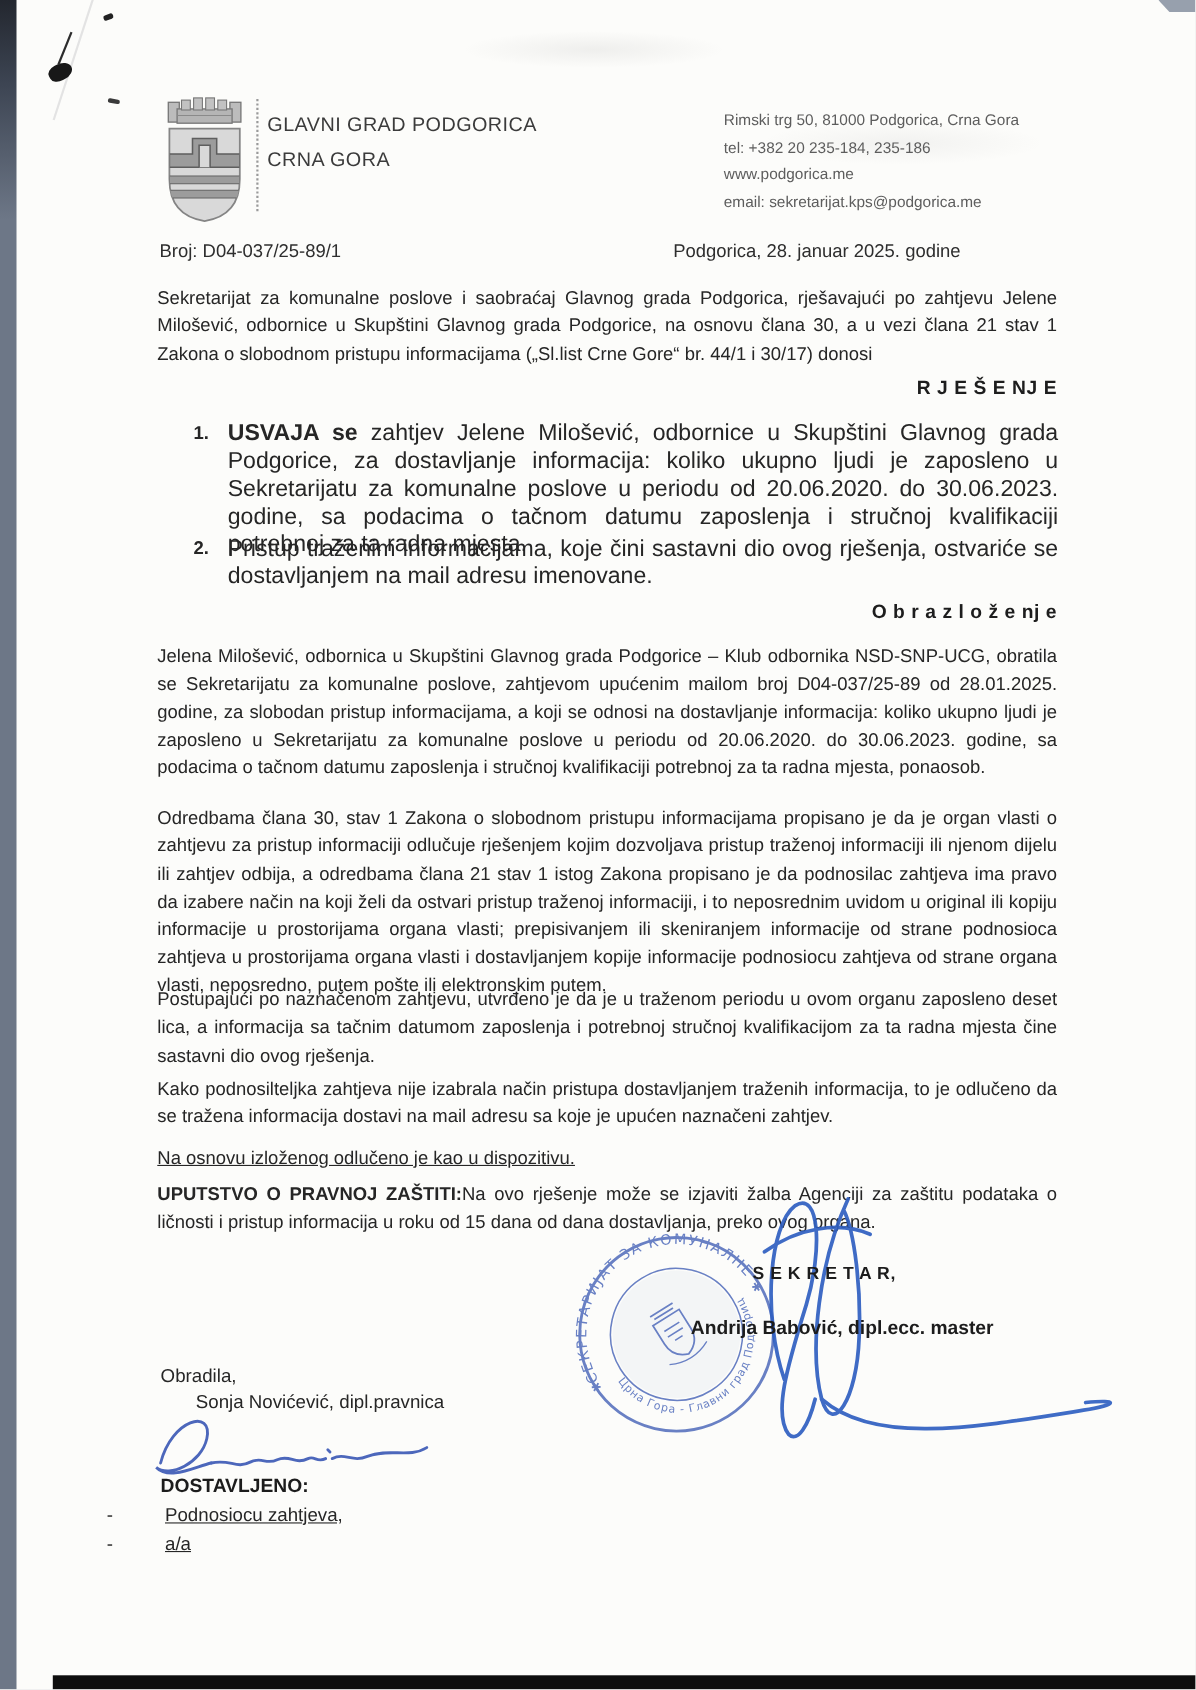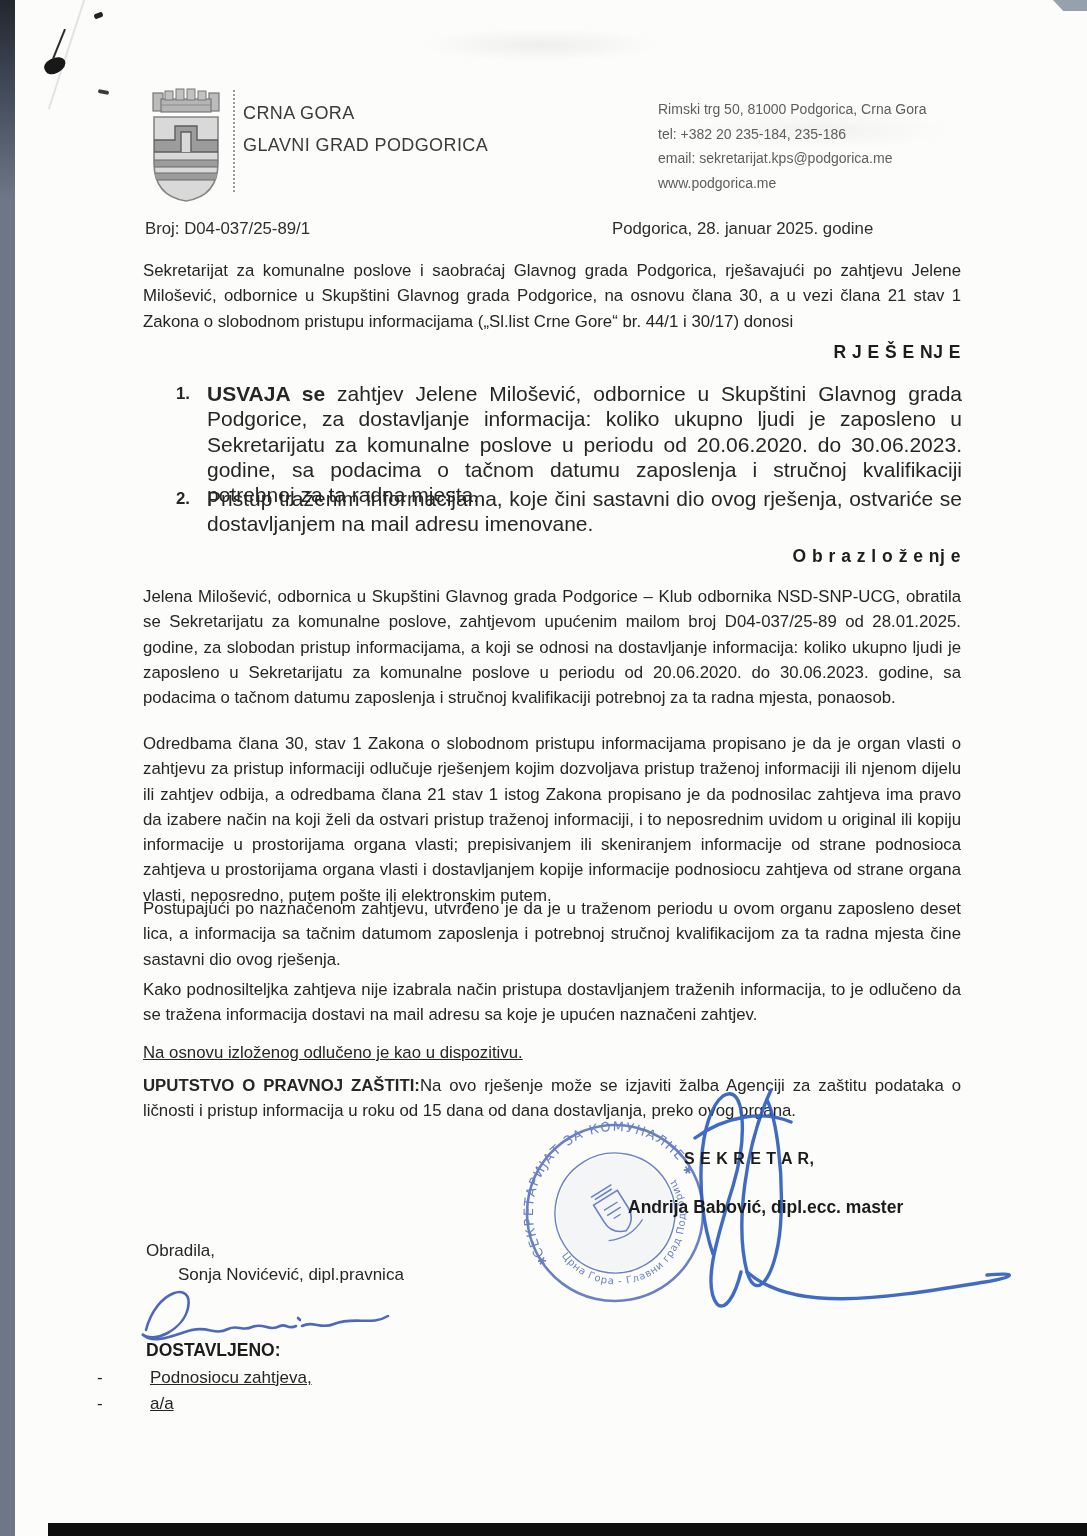--- a/index.html
+++ b/index.html
@@ -119,29 +119,29 @@
       <path d="M9,68 L9,56 L30,56 L30,42 L52,42 L52,56 L73,56 L73,68 Z" fill="#9c9c9c" stroke="#5e5e5e" stroke-width="1.4"></path>
       <path d="M36,68 L36,48 L46,48 L46,68" fill="#d9d9d9" stroke="#5e5e5e" stroke-width="1.4"></path>
 
       <rect x="9" y="76" width="64" height="7" fill="#9c9c9c" stroke="#6a6a6a" stroke-width="1"></rect>
       <rect x="9" y="89" width="64" height="7" fill="#9c9c9c" stroke="#6a6a6a" stroke-width="1"></rect>
     </g>
   </svg>
   <div class="hdr-sep"></div>
 
   <div class="org-block">
+    <div class="line">GLAVNI GRAD PODGORICA</div>
     <div class="line">CRNA GORA</div>
-    <div class="line">GLAVNI GRAD PODGORICA</div>
   </div>
 
   <div class="contact-block">
     <div class="line">Rimski trg 50, 81000 Podgorica, Crna Gora</div>
     <div class="line">tel: +382 20 235-184, 235-186</div>
+    <div class="line">www.podgorica.me</div>
     <div class="line">email: sekretarijat.kps@podgorica.me</div>
-    <div class="line">www.podgorica.me</div>
   </div>
 
   <div class="meta-num">Broj: D04-037/25-89/1</div>
   <div class="meta-date">Podgorica, 28. januar 2025. godine</div>
 
   <div class="para" style="top:258px;">Sekretarijat za komunalne poslove i saobraćaj Glavnog grada Podgorica, rješavajući po zahtjevu Jelene Milošević, odbornice u Skupštini Glavnog grada Podgorice, na osnovu člana 30, a u vezi člana 21 stav 1 Zakona o slobodnom pristupu informacijama („Sl.list Crne Gore“ br. 44/1 i 30/17) donosi</div>
 
   <div class="h-center" style="top:342px;">R J E Š E NJ E</div>
 
   <div class="item" style="top:381px;">

